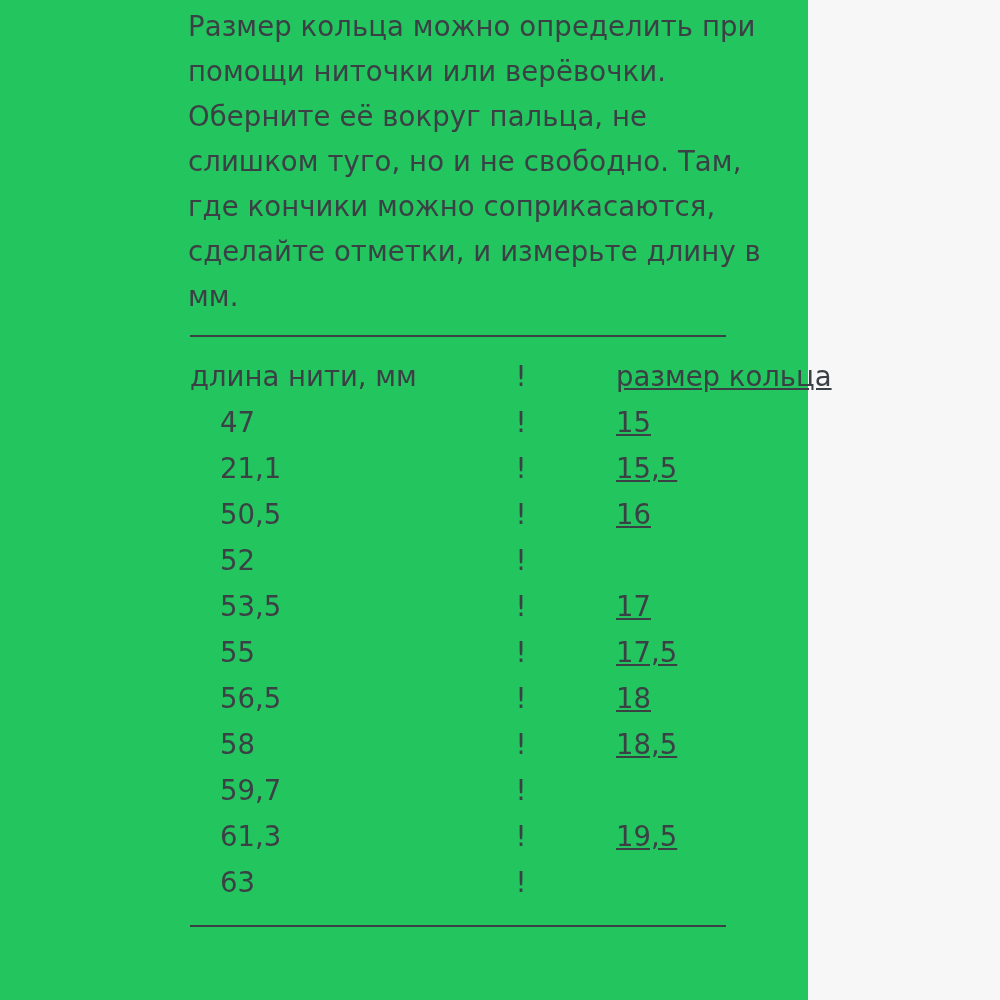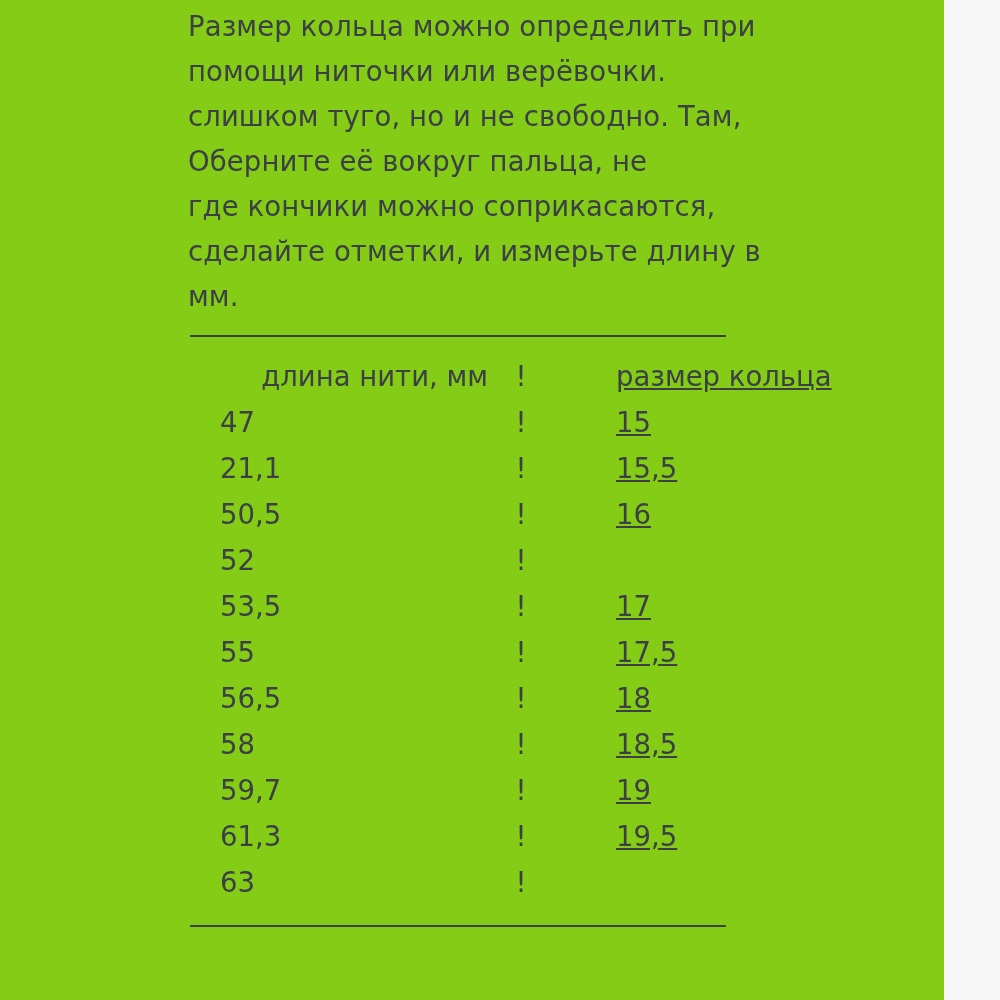--- a/index.html
+++ b/index.html
@@ -9,23 +9,23 @@
   }
   body {
     width: 1000px;
     height: 1000px;
     font-family: "DejaVu Sans", sans-serif;
     color: #3c4043;
     overflow: hidden;
   }
   .page {
     position: relative;
-    width: 944px;
+    width: 808px;
     height: 1000px;
-    background: #84cc16;
+    background: #22c55e;
     box-sizing: border-box;
     padding: 0;
   }
   .content {
     position: absolute;
     left: 188px;
     top: 0;
     width: 700px;
   }
   .intro {
@@ -64,42 +64,42 @@
     width: 66px;
     text-align: center;
   }
   .row .c3 {
     flex: 1;
     text-align: left;
     padding-left: 62px;
     box-sizing: border-box;
     text-decoration: underline;
   }
-  .header-row .c1 { padding-left: 2px; text-align: right; }
+  .header-row .c1 { padding-left: 2px; }
   .header-row .c3 { padding-left: 62px; }
   .data-row .c1 { padding-left: 32px; }
   .data-row .c3 { padding-left: 62px; }
   .rule-bottom {
     height: 0;
     border-top: 2.5px solid #3b4045;
     width: 536px;
     margin: 20px 0 0 2px;
   }
 </style>
 </head>
 <body>
 
 <div class="page">
   <div class="content">
 
     <div class="intro">
       <div class="line">Размер кольца можно определить при</div>
       <div class="line">помощи ниточки или верёвочки.</div>
+      <div class="line">Оберните её вокруг пальца, не</div>
       <div class="line">слишком туго, но и не свободно. Там,</div>
-      <div class="line">Оберните её вокруг пальца, не</div>
       <div class="line">где кончики можно соприкасаются,</div>
       <div class="line">сделайте отметки, и измерьте длину в</div>
       <div class="line">мм.</div>
     </div>
 
     <div class="rule"></div>
 
     <div class="table">
 
       <div class="row header-row">
@@ -151,21 +151,20 @@
 
       <div class="row data-row">
         <div class="c1">58</div>
         <div class="c2">!</div>
         <div class="c3">18,5</div>
       </div>
 
       <div class="row data-row">
         <div class="c1">59,7</div>
         <div class="c2">!</div>
-        <div class="c3">19</div>
       </div>
 
       <div class="row data-row">
         <div class="c1">61,3</div>
         <div class="c2">!</div>
         <div class="c3">19,5</div>
       </div>
 
       <div class="row data-row">
         <div class="c1">63</div>

